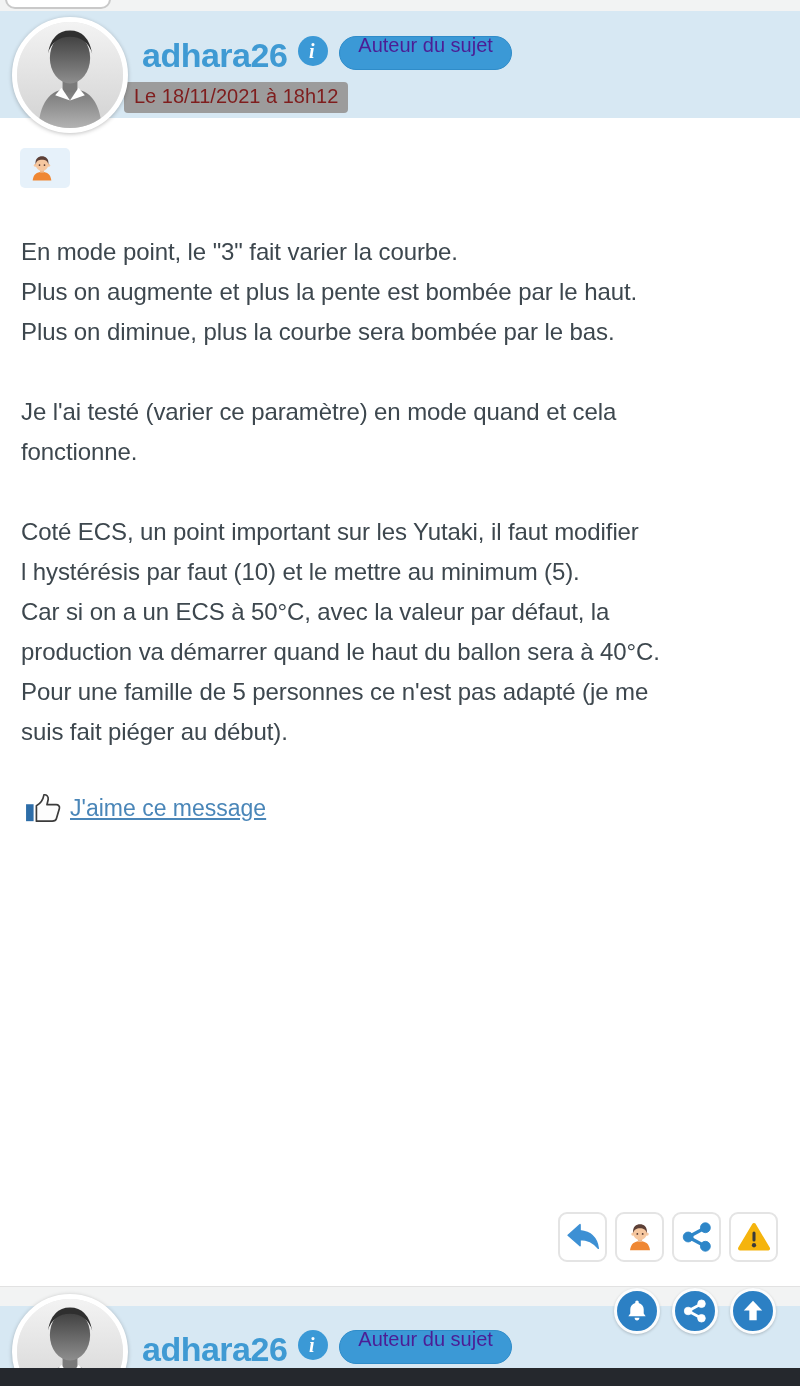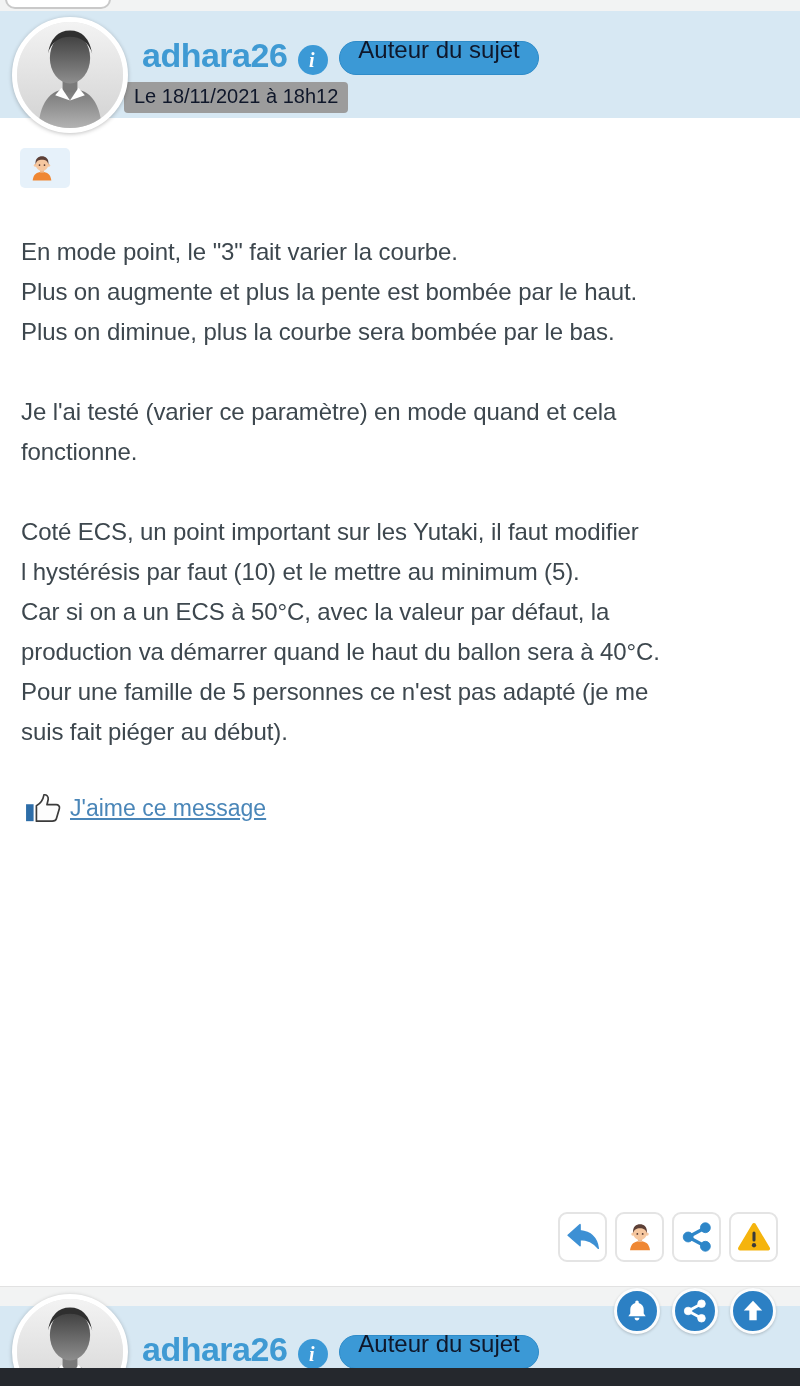--- a/index.html
+++ b/index.html
@@ -20,39 +20,39 @@
     position:absolute; top:11px; left:0; right:0; height:107px;
     background:#d7e8f3;
   }
   .avatar {
     position:absolute; left:12px; top:6px; width:116px; height:116px;
     border-radius:50%; background:#e9e9e9; border:5px solid #ffffff;
     box-shadow:0 1px 4px rgba(0,0,0,0.25); overflow:hidden; z-index:2;
   }
   .avatar svg { width:100%; height:100%; display:block; }
   .username-row {
-    position:absolute; left:142px; top:25px; display:flex; align-items:flex-end; gap:11px;
+    position:absolute; left:142px; top:25px; display:flex; align-items:flex-start; gap:11px;
   }
   .username {
     font-size:34px; font-weight:bold; color:#3f9ad3; letter-spacing:-0.5px;
   }
   .info-icon {
     width:30px; height:30px; border-radius:50%; background:#3b99d6;
     color:#ffffff; display:flex; align-items:center; justify-content:center;
     font-family:"Liberation Serif", serif; font-style:italic; font-weight:bold;
     font-size:20px; padding-right:3px;
   }
   .author-badge {
     height:34px; border-radius:17px; background:#3b99d6; border:1px solid #2f8cc9;
-    color:#0f172a; font-size:24px; display:flex; align-items:center;
+    color:#4c1d95; font-size:20px; display:flex; align-items:center;
     padding:0 18px 16px 18px;
   }
   .timestamp {
     position:absolute; left:124px; top:71px;
-    background:#9c9c9c; color:#0f172a; font-size:20px;
+    background:#9c9c9c; color:#7f1d1d; font-size:20px;
     padding:3px 10px 5px 10px; border-radius:4px;
   }
   
   .post-body { position:absolute; top:118px; left:0; right:0; }
   .mention-chip {
     display:inline-flex; align-items:center; gap:6px;
     margin:30px 0 0 20px; background:#e6f1fa; border-radius:5px;
     padding:4px 14px 4px 8px; height:40px;
   }
   .mention-chip svg { width:28px; height:28px; }

